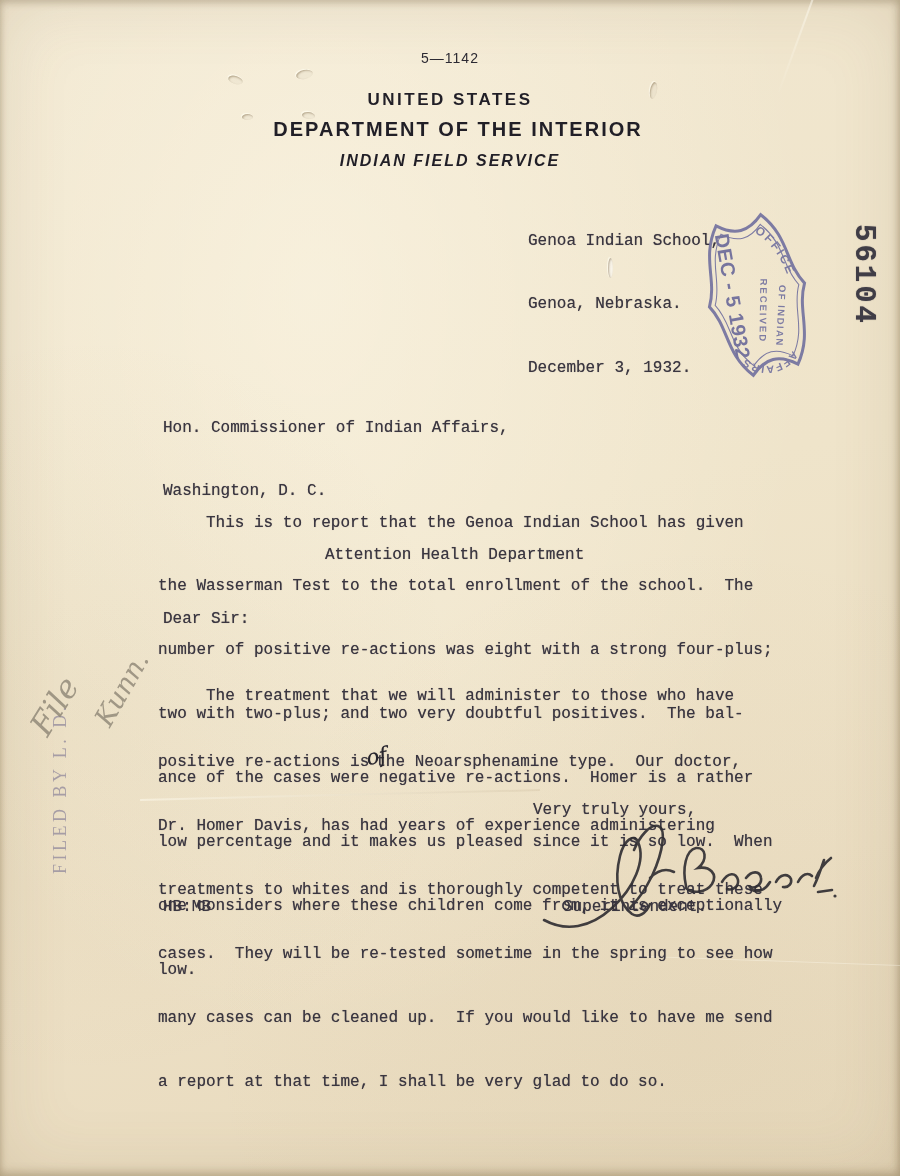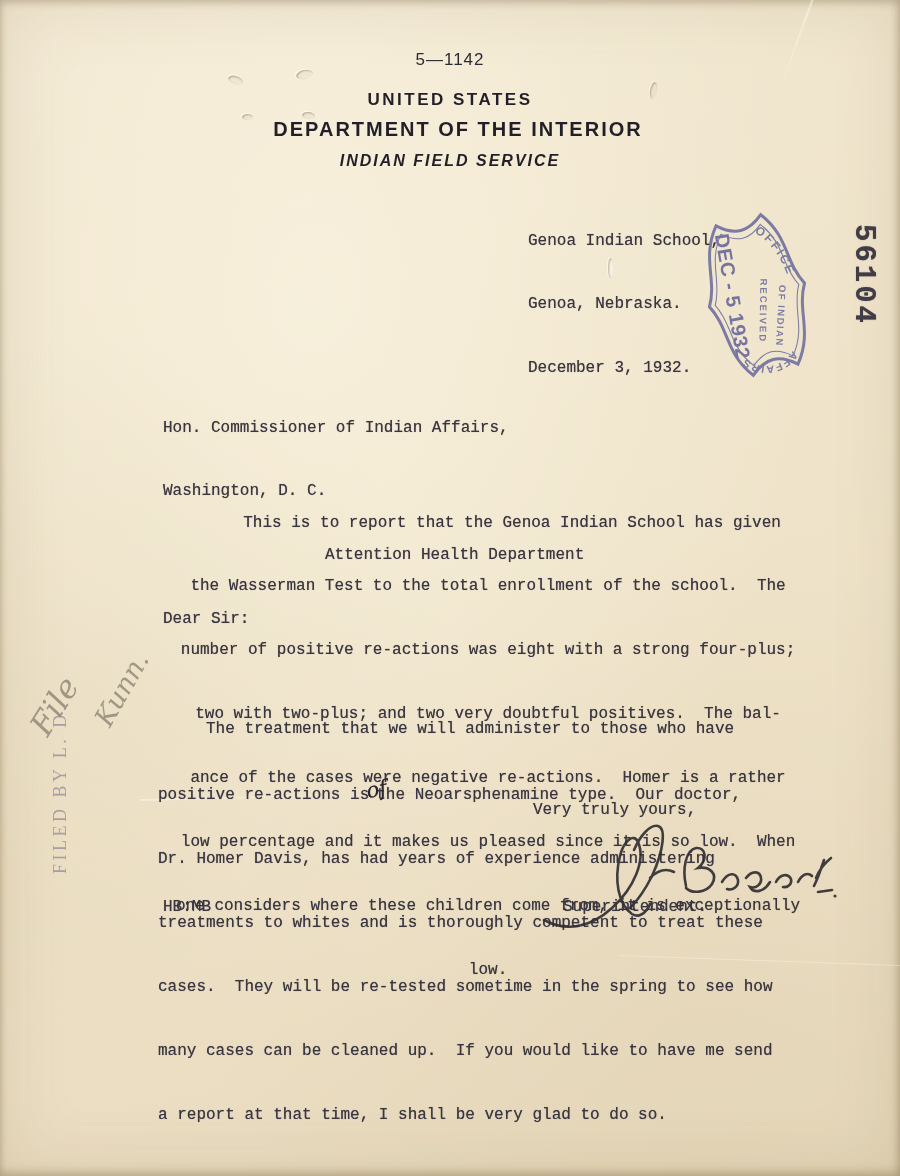--- a/index.html
+++ b/index.html
@@ -17,21 +17,21 @@
   .texture{position:absolute;inset:0;pointer-events:none;
     background:
       radial-gradient(circle at 78% 88%, rgba(150,120,70,.05), rgba(0,0,0,0) 40%),
       radial-gradient(circle at 10% 60%, rgba(150,120,70,.05), rgba(0,0,0,0) 35%);
   }
   .typed{position:absolute;font:16px/21.3px "Liberation Mono", monospace;color:#3a3640;
     white-space:pre;text-shadow:0 0 .7px rgba(45,40,52,.65);}
   .typed div{white-space:pre;}
   .print{position:absolute;left:0;right:0;text-align:center;color:#211f27;
     font-family:"Liberation Sans", sans-serif;font-weight:700;}
-  .form-number{top:50px;font-size:17px;letter-spacing:1px;font-weight:400;color:#2c2a33;}
+  .form-number{top:50px;font-size:14px;letter-spacing:1px;font-weight:400;color:#2c2a33;}
   .h1{top:90px;font-size:17px;letter-spacing:2.5px;}
   .h2{top:118px;font-size:20px;letter-spacing:2px;padding-left:16px;}
   .h3{top:152px;font-size:16px;letter-spacing:2px;font-style:italic;}
   .attention{margin-left:162px;}
   
   .stamp-wrap{position:absolute;left:670px;top:240px;width:174px;height:110px;
     transform:rotate(76deg);opacity:.82;pointer-events:none;}
   
   .file-number{position:absolute;left:880px;top:224px;transform:rotate(90deg);
     transform-origin:0 0;font:700 29px/34px "Liberation Mono", monospace;
@@ -104,32 +104,32 @@
 
   <div class="file-number">56104</div>
 
   <div class="typed" style="left:163px;top:375px;">
     <div>Hon. Commissioner of Indian Affairs,</div>
     <div>Washington, D. C.</div>
     <div class="attention">Attention Health Department</div>
     <div>Dear Sir:</div>
   </div>
 
-  <div class="typed" style="left:176px;top:470px;text-align:center;">
+  <div class="typed" style="left:158px;top:470px;">
     <div>     This is to report that the Genoa Indian School has given</div>
     <div>the Wasserman Test to the total enrollment of the school.  The</div>
     <div>number of positive re-actions was eight with a strong four-plus;</div>
     <div>two with two-plus; and two very doubtful positives.  The bal-</div>
     <div>ance of the cases were negative re-actions.  Homer is a rather</div>
     <div>low percentage and it makes us pleased since it is so low.  When</div>
     <div>one considers where these children come from, it is exceptionally</div>
     <div>low.</div>
   </div>
 
-  <div class="typed" style="left:158px;top:676px;">
+  <div class="typed" style="left:158px;top:643px;">
     <div>     The treatment that we will administer to those who have</div>
     <div><span>positive re-actions is</span><span class="hand-of">of</span><span>the Neoarsphenamine type.  Our doctor,</span></div>
     <div>Dr. Homer Davis, has had years of experience administering</div>
     <div>treatments to whites and is thoroughly competent to treat these</div>
     <div>cases.  They will be re-tested sometime in the spring to see how</div>
     <div>many cases can be cleaned up.  If you would like to have me send</div>
     <div>a report at that time, I shall be very glad to do so.</div>
   </div>
 
   <div class="typed closing-line" style="left:533px;top:800px;">Very truly yours,</div>

